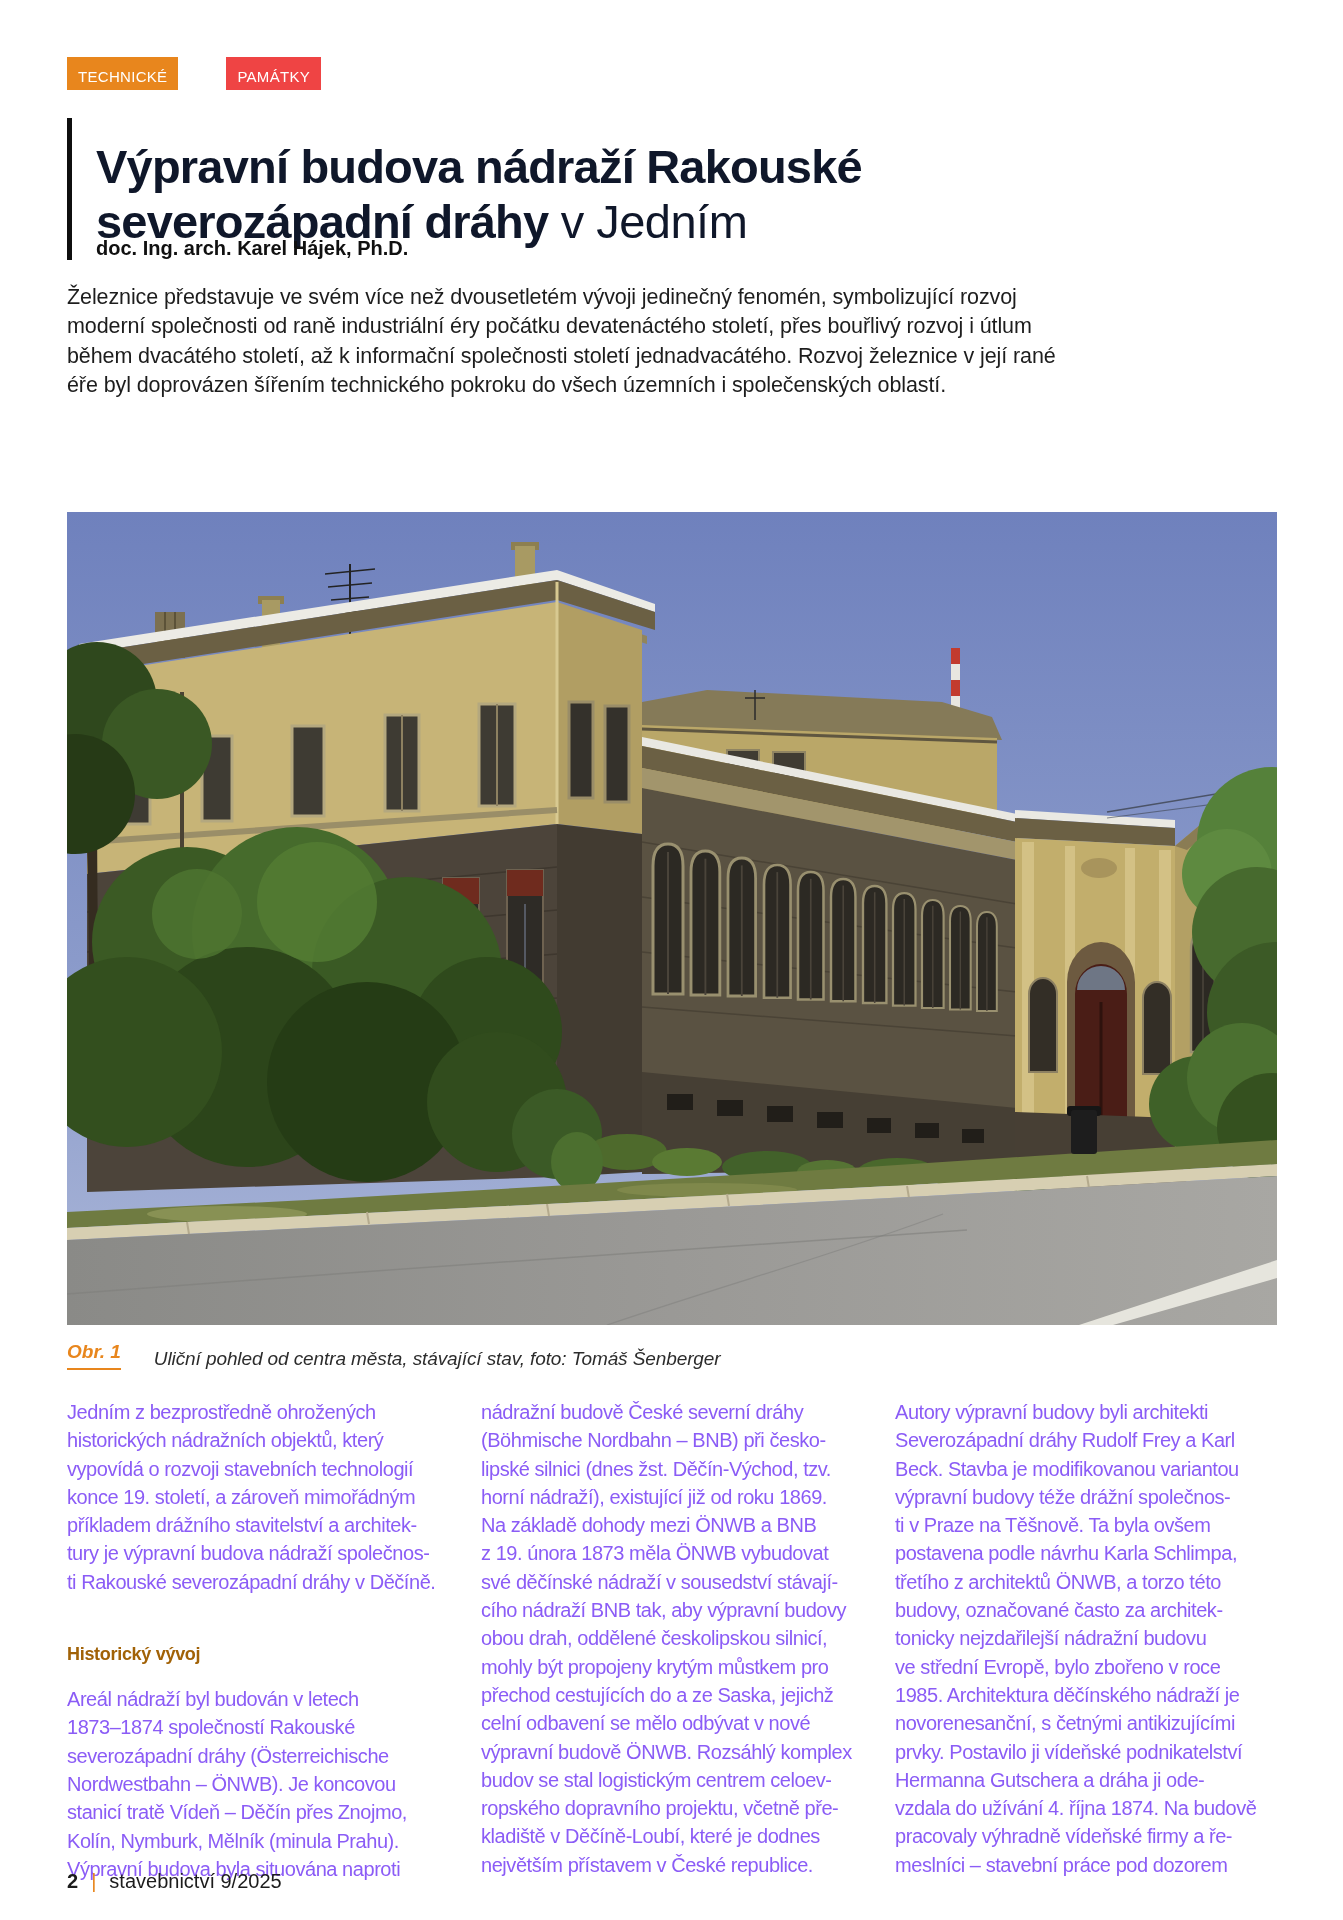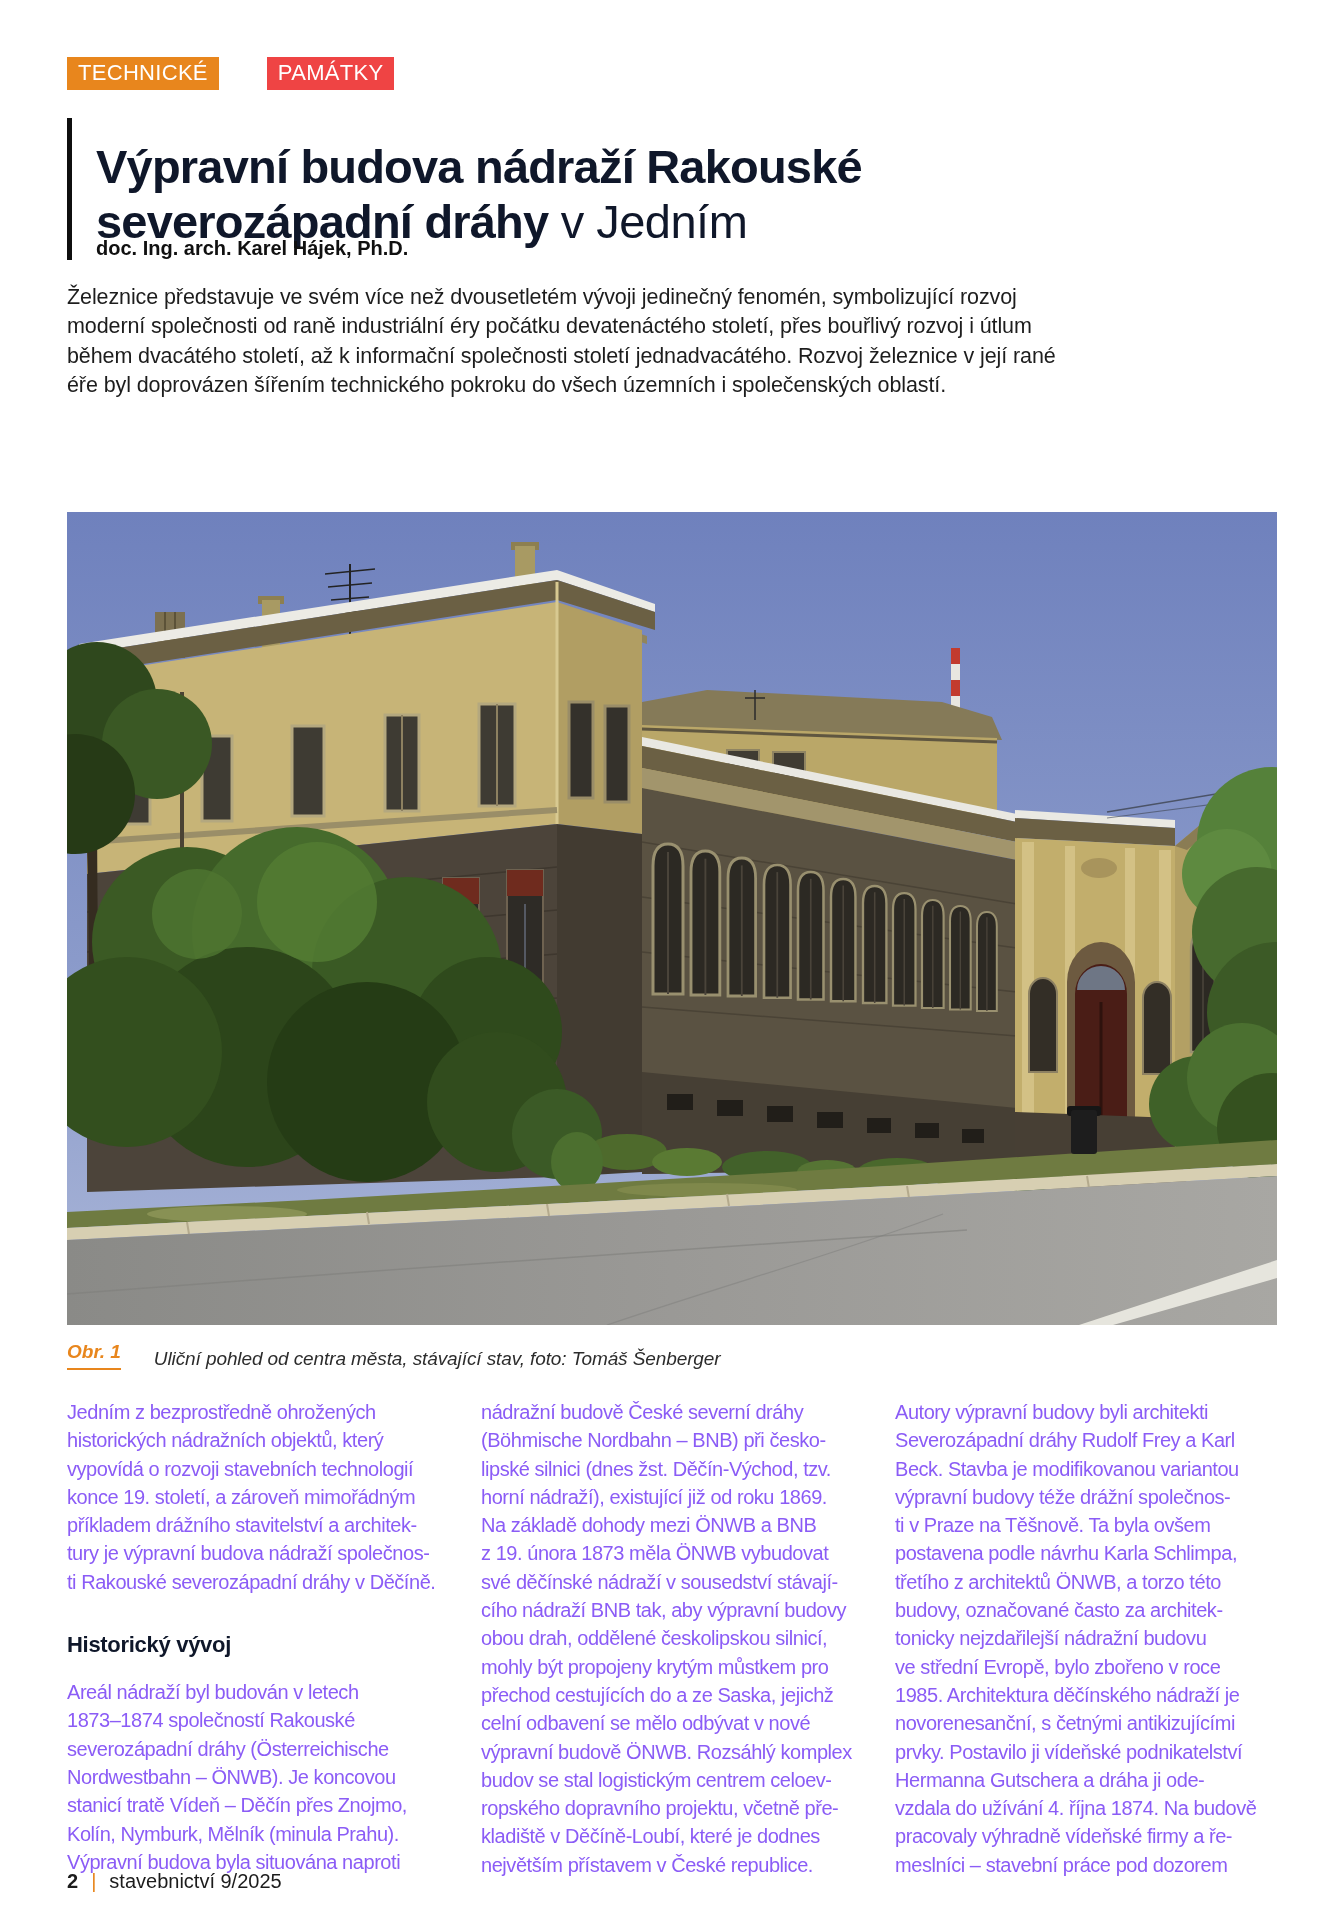--- a/index.html
+++ b/index.html
@@ -2,21 +2,21 @@
 <html lang="cs"><head>
 <meta charset="utf-8">
 <style>
   html,body{margin:0;padding:0;background:#ffffff;}
   .page{
     position:relative;width:1343px;height:1920px;background:#ffffff;
     font-family:"Liberation Sans","DejaVu Sans",sans-serif;overflow:hidden;
   }
   
   .badges{position:absolute;left:67px;top:57px;display:flex;}
-  .badge{font-size:22px;line-height:1;padding:5px 11px 6px;color:#fff;letter-spacing:.3px;}
+  .badge{font-size:15px;line-height:1;padding:12px 11px 6px;color:#fff;letter-spacing:.3px;}
   .badge.orange{background:#E8861D;}
   .badge.black{background:#ef4444;margin-left:48px;}
   
   .title-bar{position:absolute;left:67px;top:118px;width:5px;height:142px;background:#0f0f0f;}
   .title{position:absolute;left:96px;top:108px;font-size:47px;font-weight:700;
          line-height:55px;letter-spacing:-.8px;color:#0f172a;white-space:nowrap;}
   .title .light{font-weight:400;letter-spacing:-.5px;}
   .author{position:absolute;left:96px;top:237px;font-size:20px;font-weight:700;color:#101010;}
   
   .lead{position:absolute;left:67px;top:283px;width:1218px;font-size:21.5px;
@@ -25,21 +25,21 @@
   .photo{position:absolute;left:67px;top:512px;width:1210px;height:813px;}
   .photo svg{display:block;}
   
   .caption{position:absolute;left:67px;top:1341px;display:flex;align-items:flex-end;gap:33px;}
   .caption .label{font-size:19px;font-style:italic;font-weight:700;color:#E8861D;
                   border-bottom:2.5px solid #E8861D;padding-bottom:5px;}
   .caption .text{font-size:19px;font-style:italic;color:#2c2c2c;letter-spacing:-.1px;}
   
   .col{position:absolute;top:1398px;width:398px;}
   .col p{margin:0;font-size:20px;line-height:28.3px;letter-spacing:-.45px;color:#8b5cf6;white-space:pre-line;}
-  .col h2{margin:36px 0 20px;font-size:22px;font-weight:700;letter-spacing:-.3px;color:#0f172a;}
+  .col h2{margin:48px 0 20px;font-size:18px;font-weight:700;letter-spacing:-.3px;color:#a16207;}
   .col1{left:67px;} .col2{left:481px;} .col3{left:895px;}
   
   .footer{position:absolute;left:67px;top:1870px;display:flex;align-items:baseline;gap:13px;font-size:20px;color:#1c1c1c;}
   .footer .num{font-weight:700;}
   .footer .sep{color:#E8861D;}
 </style>
 </head>
 <body>
 
 <div class="page">

